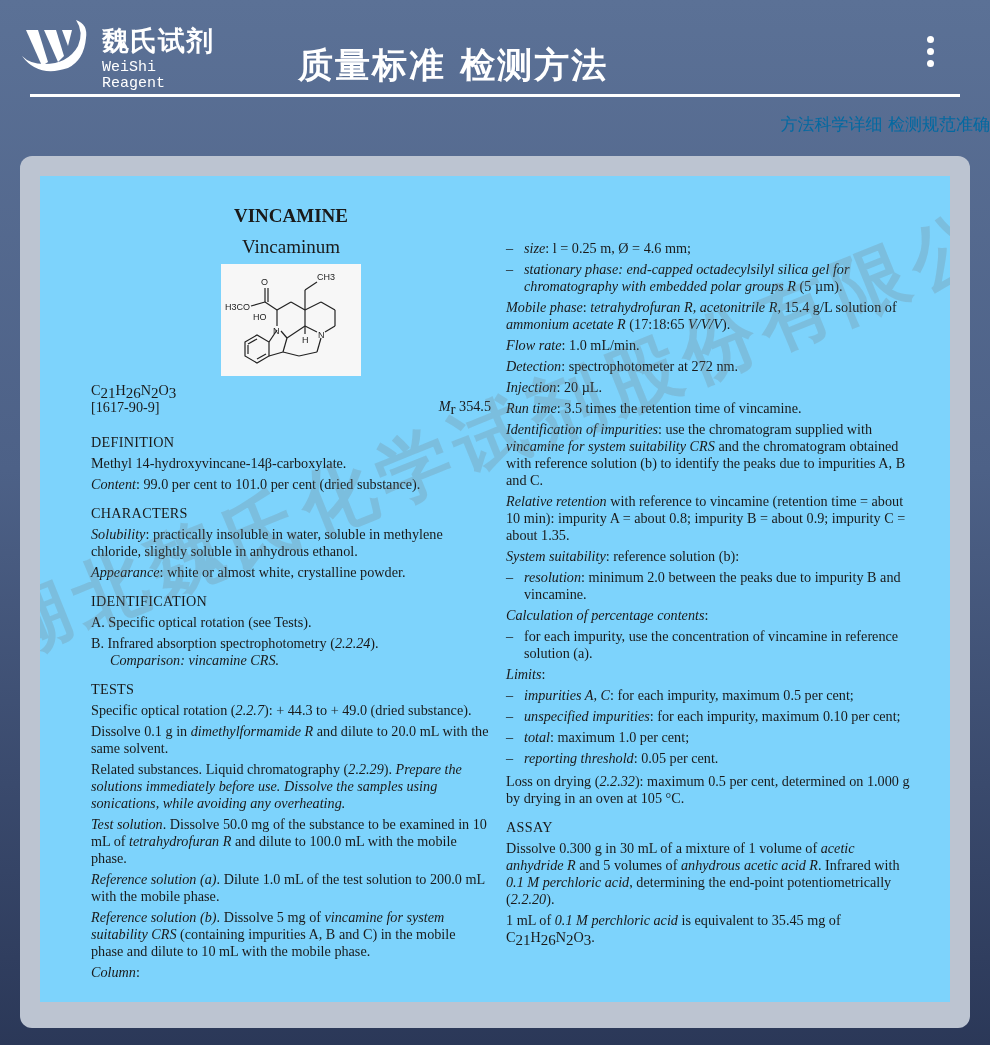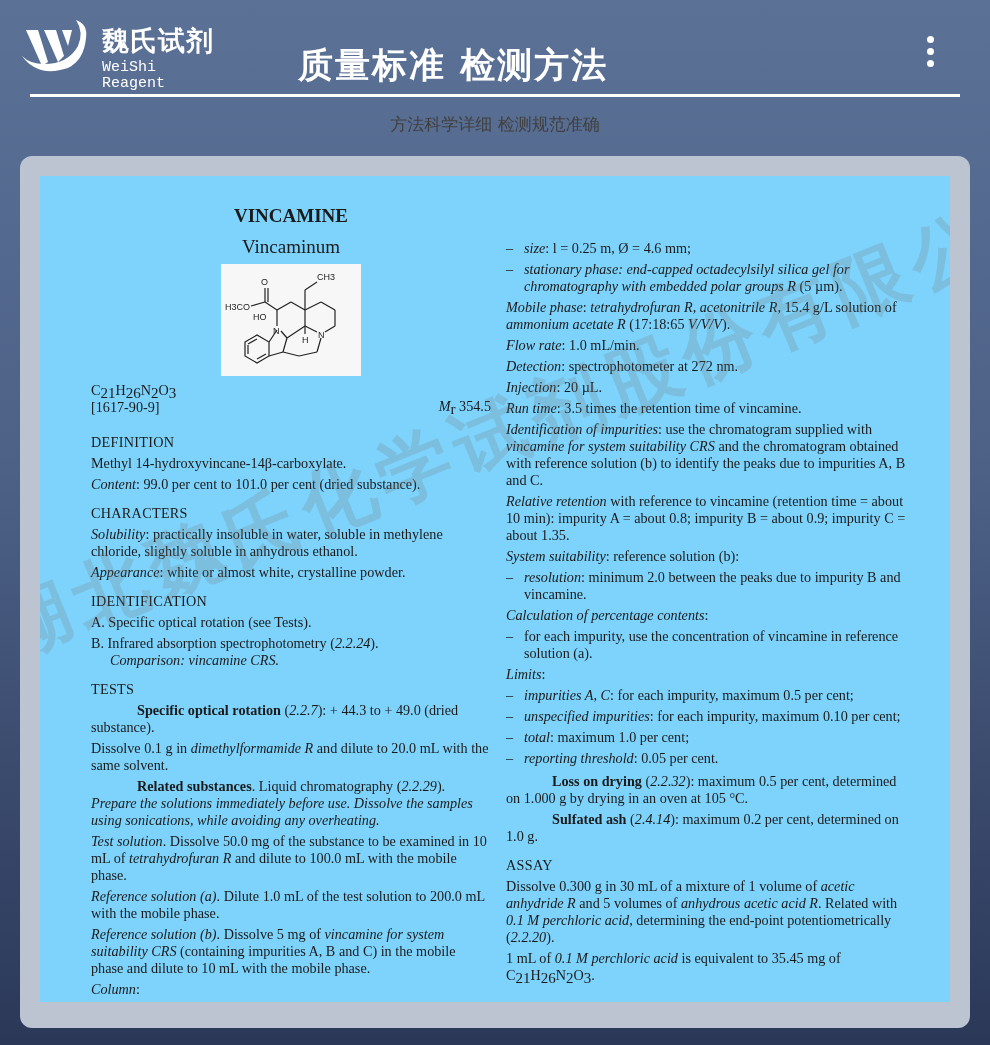--- a/index.html
+++ b/index.html
@@ -10,28 +10,28 @@
   }
   .header { position: absolute; left: 0; top: 0; width: 962px; height: 160px; }
   .logo { position: absolute; left: 18px; top: 16px; width: 210px; height: 64px; }
   .logo-mark { position: absolute; left: 0; top: 0; width: 72px; height: 64px; }
   .logo-cn { position: absolute; left: 84px; top: 10px; color: #fff; font-size: 27px; font-weight: bold; letter-spacing: 1px; line-height: 30px; }
   .logo-en { position: absolute; left: 84px; top: 44px; color: #fff; font-size: 15px; line-height: 16px; font-family: Liberation Mono, monospace; }
   .title { position: absolute; left: 298px; top: 35px; color: #fff; font-size: 35px; font-weight: bold; letter-spacing: 2px; line-height: 60px; }
   .menu { position: absolute; right: 24px; top: 36px; width: 16px; height: 36px; cursor: pointer; }
   .menu span { display: block; width: 7px; height: 7px; border-radius: 50%; background: #fff; margin: 0 auto 5px; }
   .divider { position: absolute; left: 30px; top: 94px; width: 930px; height: 3px; background: #fff; }
-  .subtitle { position: absolute; left: 0; width: 990px; top: 112px; text-align: center; color: #404040; font-size: 17px; line-height: 24px; }
+  .subtitle { position: absolute; left: 0; width: 990px; top: 112px; text-align: right; color: #0369a1; font-size: 17px; line-height: 24px; }
 
   .frame { position: absolute; left: 20px; top: 156px; width: 950px; height: 872px; background: #bcc4d1; border-radius: 12px; }
   .paper { position: absolute; left: 40px; top: 176px; width: 910px; height: 826px; background: #7dd3fc; overflow: hidden; }
 
   .doc { font-family: "Liberation Serif", "DejaVu Serif", serif; color: #1a1a1a; font-size: 14.2px; line-height: 17px; }
   .doc i { font-style: italic; }
-  .doc b { font-weight: bold; margin-left: 46px; }
+  .doc b { font-weight: normal; }
   .col-left { position: absolute; left: 51px; top: 28px; width: 400px; }
   .col-right { position: absolute; left: 466px; top: 64px; width: 405px; }
 
   .mono-title { text-align: center; font-weight: bold; font-size: 19px; line-height: 24px; margin-left: 0; width: 400px; }
   .latin-title { text-align: center; font-size: 19px; line-height: 26px; margin-top: 6px; }
   .structure { display: block; margin: 4px auto 0; width: 140px; height: 112px; }
   .formula-row { position: relative; height: 17px; margin-top: 6px; }
   .formula-row .mr { position: absolute; right: 0; top: 16px; }
   .sec { margin-top: 9px; letter-spacing: 0.3px; }
   p { margin: 0; }
@@ -172,23 +172,22 @@
     <p class="gap"><i>System suitability</i><span>: reference solution (b):</span></p>
     <p class="dash gap"><i>resolution</i><span>: minimum 2.0 between the peaks due to impurity B and vincamine.</span></p>
     <p class="gap"><i>Calculation of percentage contents</i><span>:</span></p>
     <p class="dash gap">for each impurity, use the concentration of vincamine in reference solution (a).</p>
     <p class="gap"><i>Limits</i><span>:</span></p>
     <p class="dash gap"><i>impurities A, C</i><span>: for each impurity, maximum 0.5 per cent;</span></p>
     <p class="dash gap"><i>unspecified impurities</i><span>: for each impurity, maximum 0.10 per cent;</span></p>
     <p class="dash gap"><i>total</i><span>: maximum 1.0 per cent;</span></p>
     <p class="dash gap"><i>reporting threshold</i><span>: 0.05 per cent.</span></p>
     <p class="gap" style="margin-top:6px"><b>Loss on drying</b><span> (</span><i>2.2.32</i><span>)</span><span>: maximum 0.5 per cent, determined on 1.000 g by drying in an oven at 105 °C.</span></p>
-    <p class="gap"><b>Sulfated ash</b><span> (</span><i>2.4.14</i><span>)</span><span>: maximum 0.2 per cent, determined on 1.0 g.</span></p>
 
     <div class="sec" style="margin-top:12px">ASSAY</div>
-    <p class="gap"><span>Dissolve 0.300 g in 30 mL of a mixture of 1 volume of </span><i>acetic anhydride R</i><span> and 5 volumes of </span><i>anhydrous acetic acid R</i><span>. Related with </span><i>0.1 M perchloric acid</i><span>, determining the end-point potentiometrically (</span><i>2.2.20</i><span>).</span></p>
+    <p class="gap"><span>Dissolve 0.300 g in 30 mL of a mixture of 1 volume of </span><i>acetic anhydride R</i><span> and 5 volumes of </span><i>anhydrous acetic acid R</i><span>. Infrared with </span><i>0.1 M perchloric acid</i><span>, determining the end-point potentiometrically (</span><i>2.2.20</i><span>).</span></p>
     <p class="gap"><span>1 mL of </span><i>0.1 M perchloric acid</i><span> is equivalent to 35.45 mg of </span><span>C</span><sub>21</sub><span>H</span><sub>26</sub><span>N</span><sub>2</sub><span>O</span><sub>3</sub><span>.</span></p>
   </div>
 </div>
 
 <div class="watermark">
   <span>湖北魏氏化学试剂股份有限公司</span>
 </div>
 
 </body></html>

